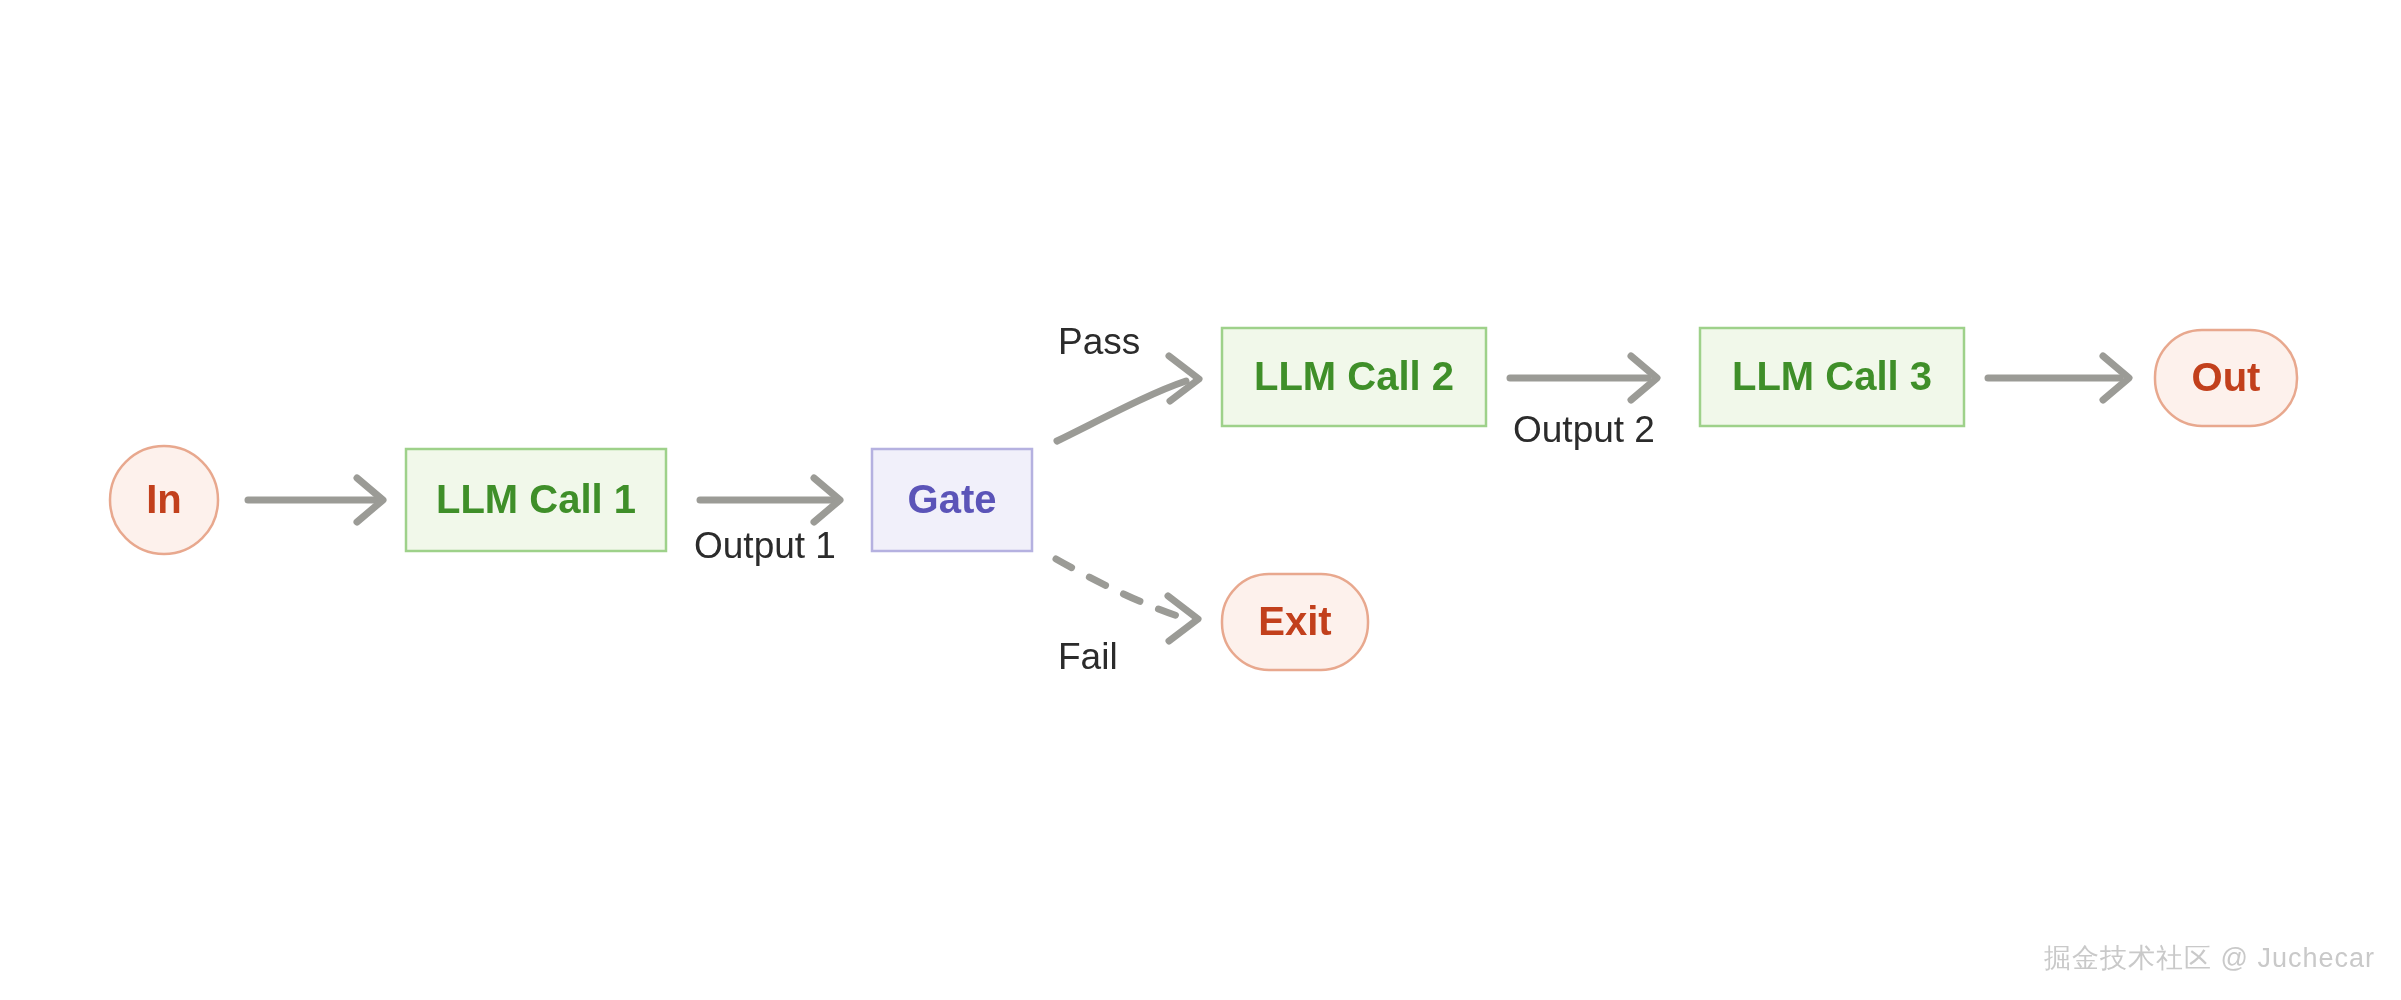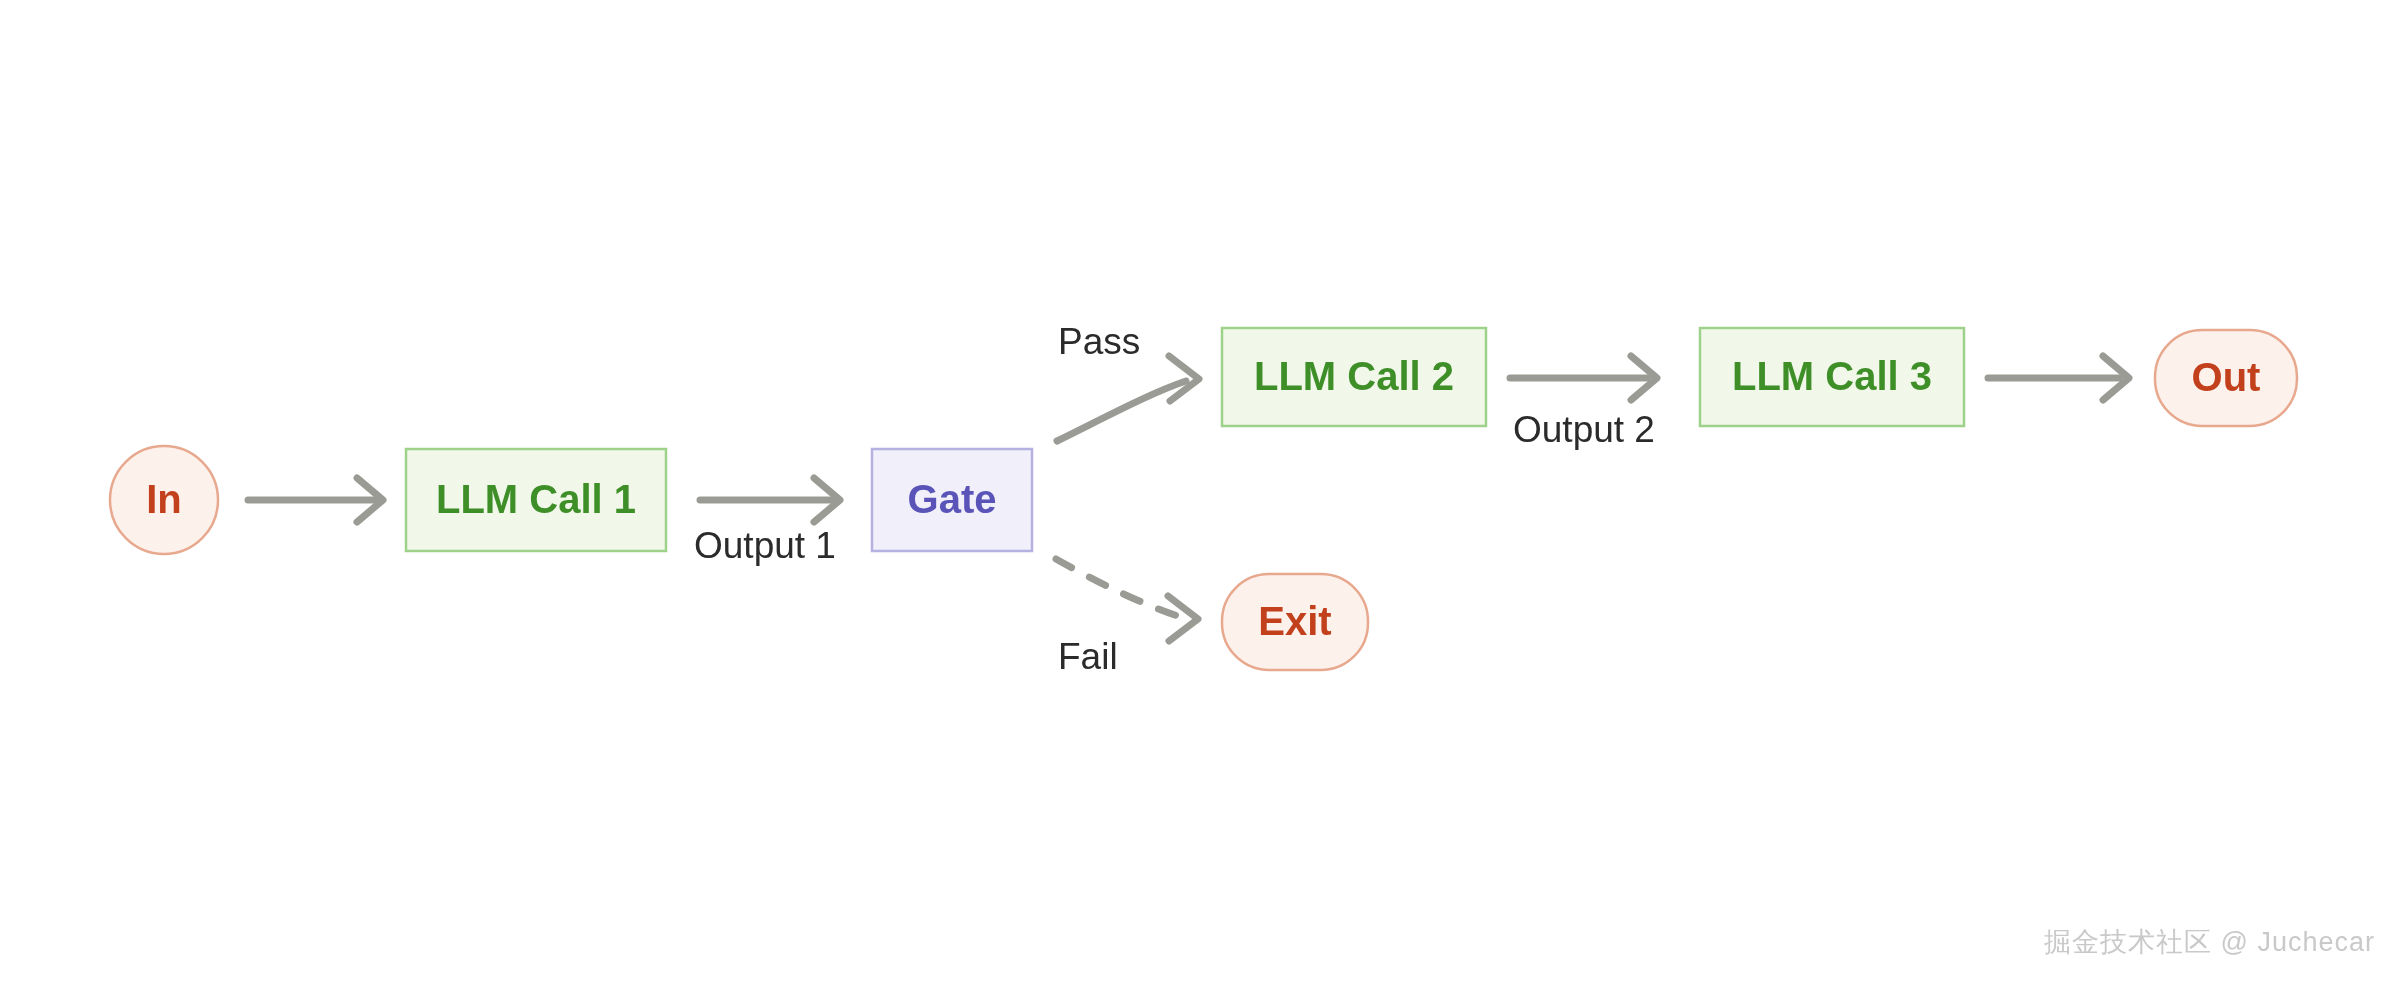--- a/index.html
+++ b/index.html
@@ -71,21 +71,21 @@
     stroke-width: 2.5;
   }
   .pill-red {
     fill: #fdf1ec;
     stroke: #e8a88e;
     stroke-width: 2.5;
   }
   .watermark {
     position: absolute;
     right: 26px;
-    bottom: 40px;
+    bottom: 24px;
     font-family: "Liberation Sans", sans-serif;
     font-size: 27px;
     color: #c9c9c9;
     letter-spacing: 1px;
     white-space: nowrap;
   }
 </style>
 </head>
 <body>
 

